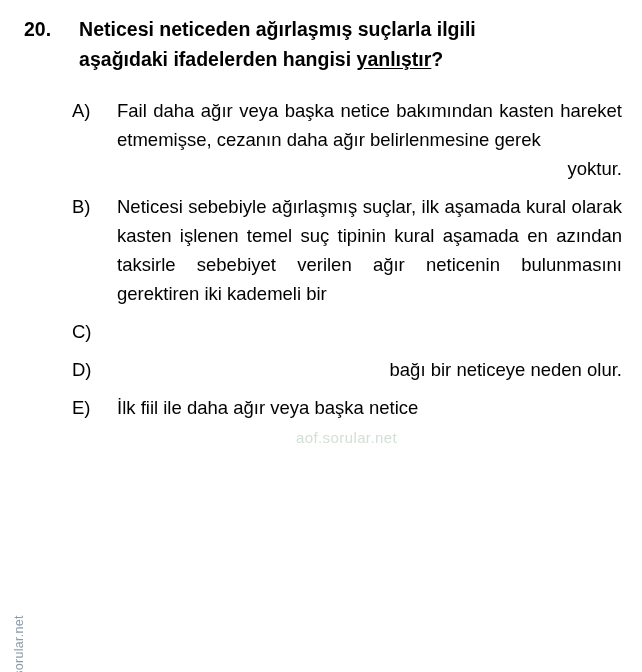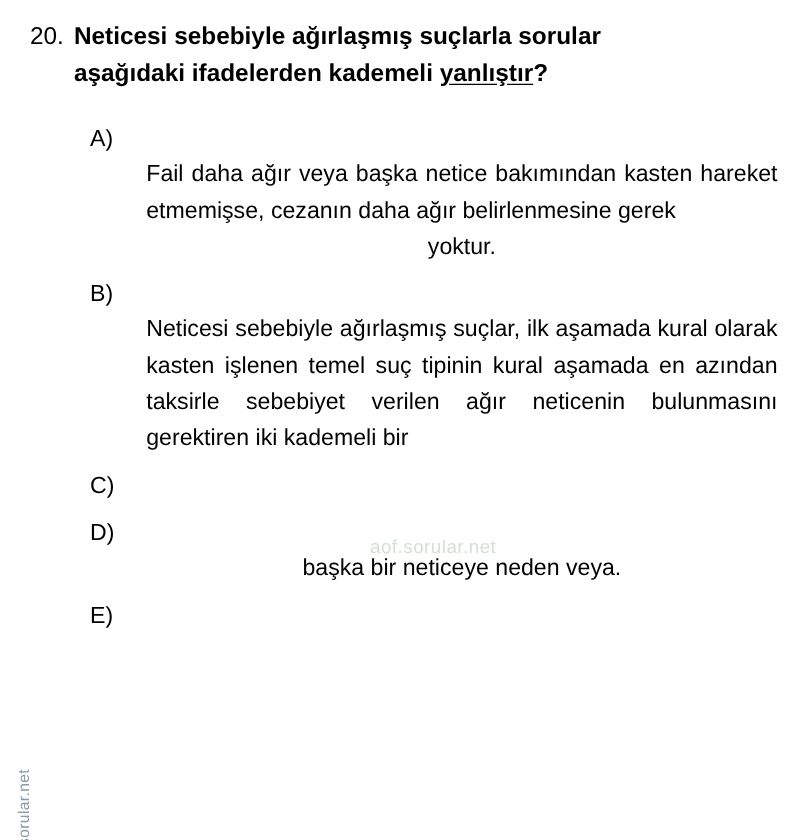--- a/index.html
+++ b/index.html
@@ -72,24 +72,24 @@
     position: absolute;
     left: 24px;
     top: 14px;
     width: 598px;
     display: flex;
     align-items: flex-start;
   }
 
   .q-number {
     flex: 0 0 auto;
-    font-weight: normal;
+    font-weight: bold;
     font-size: 19.5px;
     line-height: 30px;
-    padding-right: 8px;
+    padding-right: 28px;
     white-space: nowrap;
   }
 
   .q-text {
     flex: 1 1 auto;
     font-weight: bold;
     font-size: 19.5px;
     line-height: 30px;
     text-align: justify;
     text-justify: inter-word;
@@ -126,46 +126,45 @@
     white-space: nowrap;
   }
 
   .opt-text {
     flex: 1 1 auto;
     font-size: 18.5px;
     line-height: 29px;
     text-align: justify;
     text-justify: inter-word;
     hyphens: none;
-    margin-top: 28px;
   }
 
   .opt-text .last-line {
     display: block;
-    text-align: center;
+    text-align: right;
   }
 </style>
 </head>
 <body>
 
 <div id="page">
 
   <div class="side-watermark">
     <div class="vtext">aof.sorular.net</div>
   </div>
 
   <div class="center-watermark">aof.sorular.net</div>
 
   <div class="content">
 
     <div class="question">
       <div class="q-number">20.</div>
       <div class="q-text">
-        <span>Neticesi sebebiyle ağırlaşmış suçlarla sorular</span>
-        <span class="last-line"><span>aşağıdaki ifadelerden kademeli </span><u>yanlıştır</u><span>?</span></span>
+        <span>Neticesi neticeden ağırlaşmış suçlarla ilgili</span>
+        <span class="last-line"><span>aşağıdaki ifadelerden hangisi </span><u>yanlıştır</u><span>?</span></span>
       </div>
     </div>
 
     <div class="options">
 
       <div class="option">
         <div class="opt-letter">A)</div>
         <div class="opt-text">
           <span>Fail daha ağır veya başka netice bakımından kasten hareket etmemişse, cezanın daha ağır belirlenmesine gerek</span>
           <span class="last-line">yoktur.</span>
@@ -181,25 +180,26 @@
 
       <div class="option">
         <div class="opt-letter">C)</div>
         <div class="opt-text">
         </div>
       </div>
 
       <div class="option">
         <div class="opt-letter">D)</div>
         <div class="opt-text">
-          <span class="last-line">başka bir neticeye neden veya.</span>
+          <span class="last-line">bağı bir neticeye neden olur.</span>
         </div>
       </div>
 
       <div class="option">
         <div class="opt-letter">E)</div>
         <div class="opt-text">
+          <span>İlk fiil ile daha ağır veya başka netice</span>
         </div>
       </div>
 
     </div>
   </div>
 </div>
 
 </body></html>

